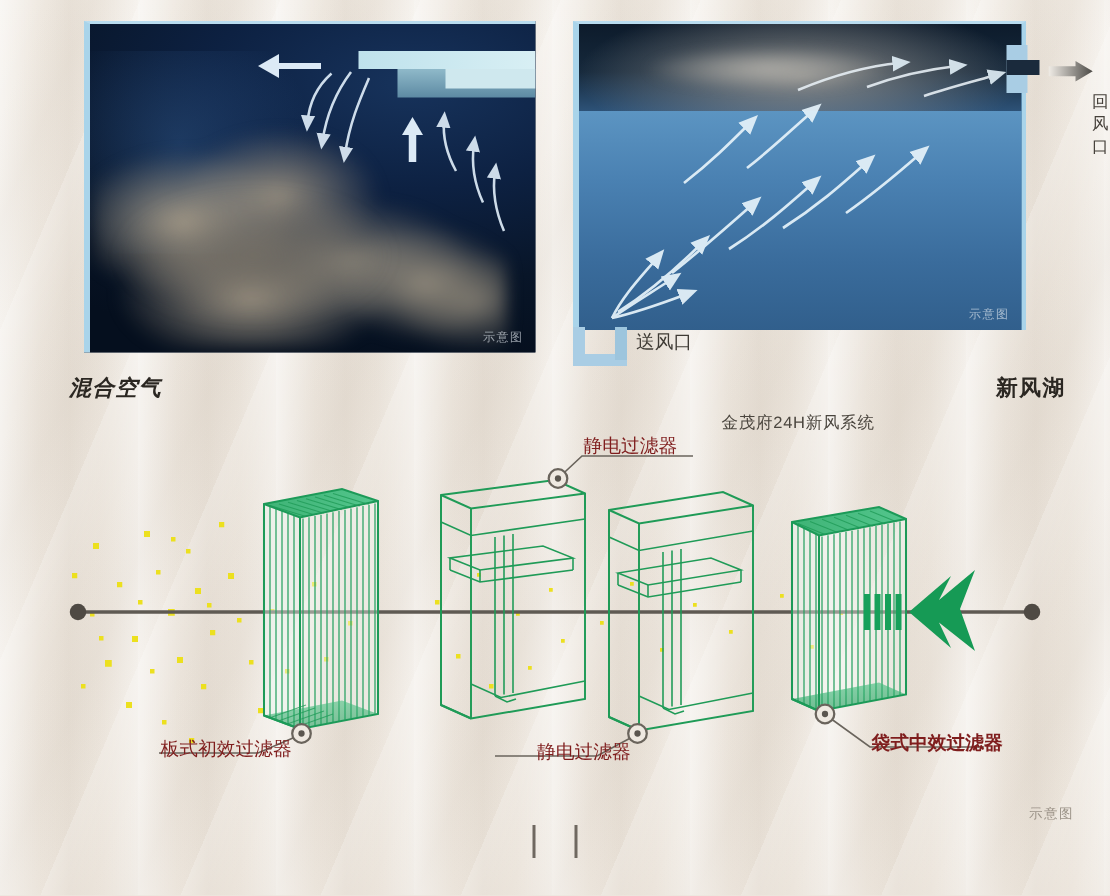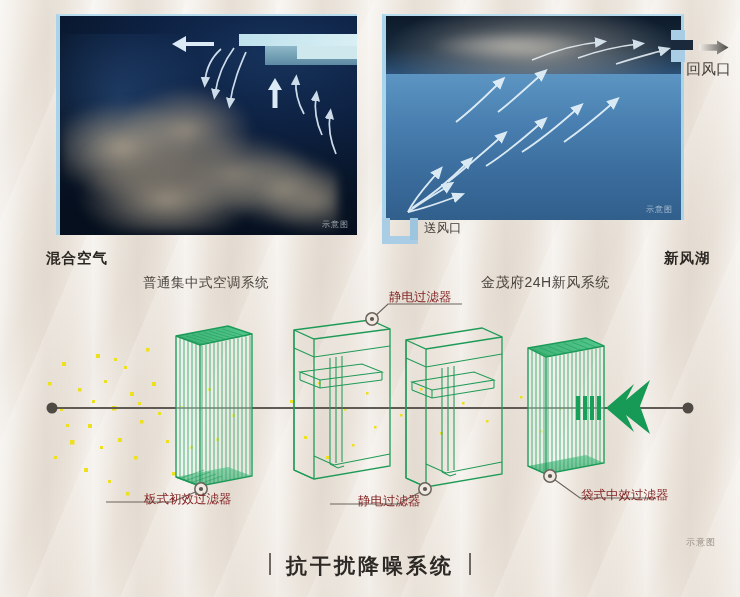--- a/index.html
+++ b/index.html
@@ -80,27 +80,27 @@
   #duct-supply{position:absolute;left:382px;top:218px;width:36px;height:26px;}
   #duct-supply .v1{position:absolute;left:0;top:0;width:8px;height:26px;background:#a9cde4;}
   #duct-supply .h1{position:absolute;left:0;top:18px;width:36px;height:8px;background:#a9cde4;}
   #duct-supply .v2{position:absolute;left:28px;top:0;width:8px;height:22px;background:#9dc5dd;}
   #label-supply{position:absolute;left:424px;top:220px;font-size:12.5px;color:#3f3b35;}
 
   
   #duct-return{position:absolute;left:671px;top:30px;width:14px;height:32px;background:#a9cde4;}
   #duct-return-h{position:absolute;left:671px;top:40px;width:22px;height:10px;background:#1a2a3c;}
   #arrow-return{position:absolute;left:699px;top:40px;width:30px;height:15px;}
-  #label-return{position:absolute;left:686px;top:60px;font-size:15px;color:#45403a;}
-
-  
-  #cap-mixed{position:absolute;left:46px;top:249px;font-size:14.5px;font-weight:bold;color:#2b2722;letter-spacing:1px;}
+  #label-return{position:absolute;left:728px;top:60px;font-size:11px;color:#45403a;}
+
+  
+  #cap-mixed{position:absolute;left:46px;top:249px;font-size:14.5px;font-weight:bold;color:#2b2722;letter-spacing:1px;font-style:italic;}
   #cap-lake{position:absolute;left:664px;top:249px;font-size:14.5px;font-weight:bold;color:#2b2722;letter-spacing:1px;}
   #cap-sys-left{position:absolute;left:143px;top:274px;font-size:13.5px;color:#4a453e;letter-spacing:.5px;}
-  #cap-sys-right{position:absolute;left:481px;top:274px;font-size:14px;color:#4a453e;letter-spacing:.5px;}
+  #cap-sys-right{position:absolute;left:481px;top:274px;font-size:11px;color:#4a453e;letter-spacing:.5px;}
 
   
   #diagram{position:absolute;left:0;top:296px;width:740px;height:245px;}
 
   
   .lead-label{position:absolute;font-size:12.5px;color:#7f1d1d;white-space:nowrap;}
 
   #wm-diagram{position:absolute;right:24px;bottom:-8px;font-size:9px;color:#9a9287;letter-spacing:1px;}
 
   
@@ -197,21 +197,20 @@
         <stop offset="0" stop-color="#f0ece6"></stop>
         <stop offset="1" stop-color="#4c4a46"></stop>
       </linearGradient>
     </defs>
     <path d="M0,4.2 L18,4.2 L18,0.6 L29.5,7.5 L18,14.4 L18,10.8 L0,10.8 Z" fill="url(#gArrR)"></path>
   </svg>
   <div id="label-return">回风口</div>
 
   <div id="cap-mixed">混合空气</div>
   <div id="cap-lake">新风湖</div>
-  <div id="cap-sys-left">普通集中式空调系统</div>
   <div id="cap-sys-right">金茂府24H新风系统</div>
 
   <div id="diagram">
     <svg width="740" height="245" viewBox="0 0 740 245">
       <defs>
         <linearGradient id="pleatTop" x1="0" y1="0" x2="0" y2="1">
           <stop offset="0" stop-color="#3fbd7c"></stop>
             <stop offset="1" stop-color="#1c9a58"></stop>
         </linearGradient>
         <linearGradient id="pleatTop2" x1="0" y1="0" x2="1" y2="0">
@@ -435,26 +434,25 @@
         <path d="M424,194 L398,208 L330,208" fill="none" stroke="#6a645c" stroke-width="1.1"></path>
         <circle cx="425" cy="193" r="6.2" fill="#efe9e1" stroke="#6a645c" stroke-width="1.5"></circle>
         <circle cx="425" cy="193" r="2.1" fill="#5b564f"></circle>
 
         <path d="M551,181 L580,202 L656,202" fill="none" stroke="#6a645c" stroke-width="1.1"></path>
         <circle cx="550" cy="180" r="6.2" fill="#efe9e1" stroke="#6a645c" stroke-width="1.5"></circle>
         <circle cx="550" cy="180" r="2.1" fill="#5b564f"></circle>
       </g>
     </svg>
 
-    <div class="lead-label" style="left:107px;top:195px;margin-left:37px;">板式初效过滤器</div>
+    <div class="lead-label" style="left:107px;top:195px;">板式初效过滤器</div>
     <div class="lead-label" style="left:389px;top:-7px;">静电过滤器</div>
     <div class="lead-label" style="left:358px;top:197px;">静电过滤器</div>
-    <div class="lead-label" style="left:581px;top:191px;">袋式中效过滤器</div>
+    <div class="lead-label" style="left:581px;top:191px;font-weight:bold;">袋式中效过滤器</div>
 
     <div id="wm-diagram">示意图</div>
   </div>
 
   <div id="bottom-title">
     <span class="bar"></span>
-    <span class="txt">抗干扰降噪系统</span>
     <span class="bar"></span>
   </div>
 </div>
 
 </body></html>

